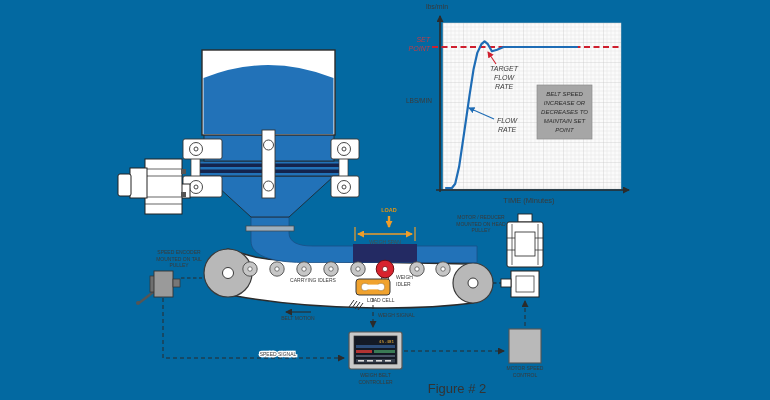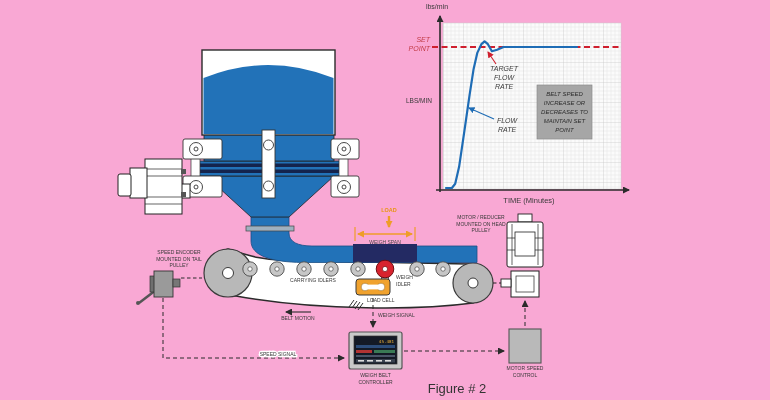--- a/index.html
+++ b/index.html
@@ -1,16 +1,16 @@
 <!DOCTYPE html>
 <html><head>
 <meta charset="utf-8">
 <style>
   html,body{margin:0;padding:0;background:#fff;}
-  #stage{position:relative;width:770px;height:400px;background:#f9a8d4;overflow:hidden;
+  #stage{position:relative;width:770px;height:400px;background:#0369a1;overflow:hidden;
          font-family:"Liberation Sans",sans-serif;}
   svg text{font-family:"Liberation Sans",sans-serif;}
   .lbl{fill:#3a3a3a;}
   .it{font-style:italic;}
   .mono{font-family:"DejaVu Sans Mono",monospace;}
 </style>
 </head>
 <body>
 
 <div id="stage">

